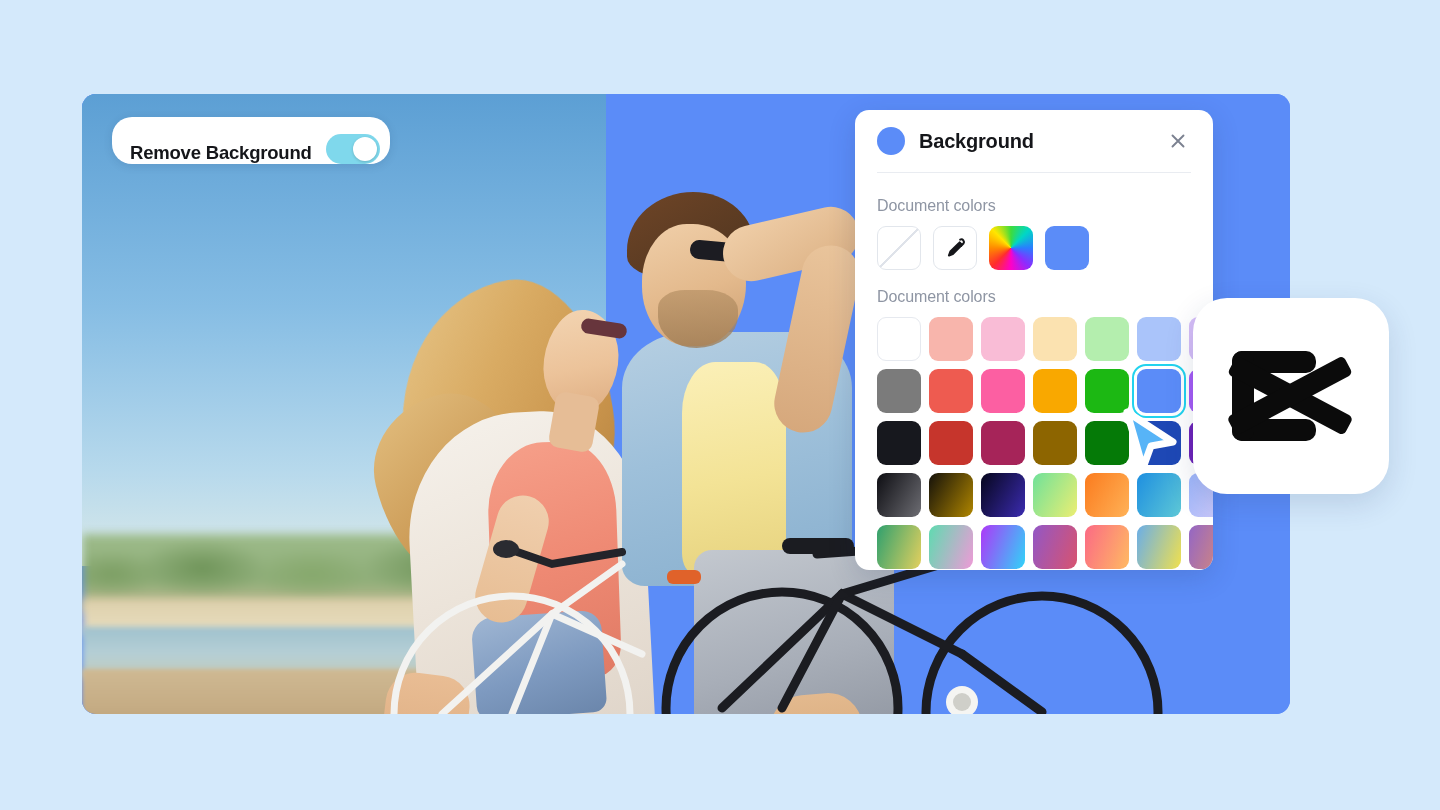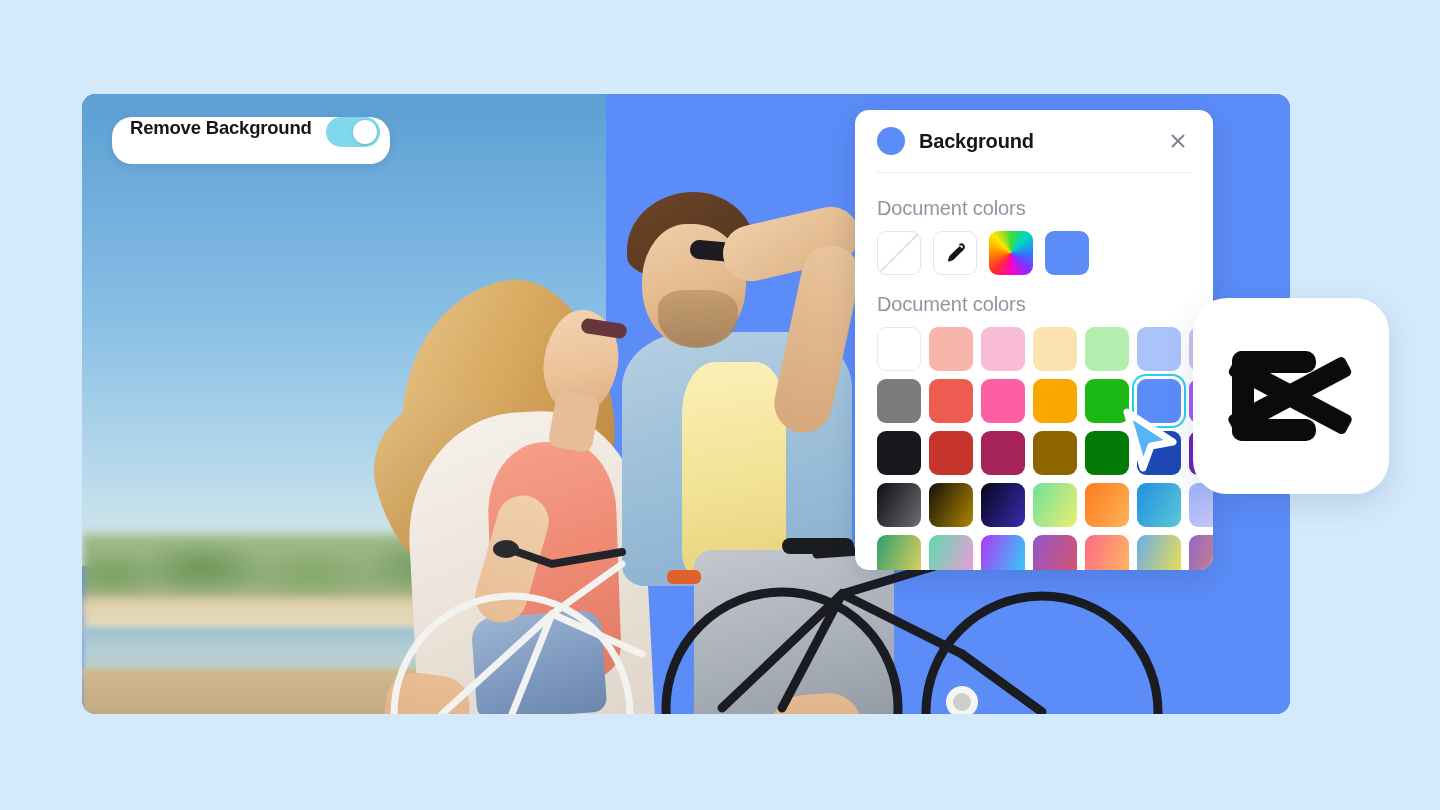--- a/index.html
+++ b/index.html
@@ -220,21 +220,21 @@
   .bikes svg { position: absolute; left: 0; top: 0; }
 
   
   .rb-pill {
     position: absolute;
     left: 112px; top: 117px;
     height: 47px;
     padding: 0 10px 0 18px;
     background: #ffffff;
     border-radius: 20px;
-    display: flex; align-items: flex-start; gap: 14px;
+    display: flex; align-items: flex-end; gap: 14px;
     box-shadow: 0 2px 10px rgba(20,40,80,.12);
     z-index: 8;
   }
   .rb-label {
     font-size: 18.5px; font-weight: 700; color: #15161a;
     letter-spacing: -.2px; white-space: nowrap;
   }
   .rb-toggle {
     width: 54px; height: 30px; border-radius: 15px;
     background: #7fd8ec;
@@ -277,21 +277,21 @@
     width: 26px; height: 26px;
     display: flex; align-items: center; justify-content: center;
     color: #7b8190;
     cursor: pointer;
   }
   .panel-divider {
     height: 1px; background: #e9ecf1; margin: 0 22px;
   }
   .panel-body { padding: 16px 22px 0 22px; }
   .section-label {
-    font-size: 20px; color: #8e95a3; margin: 8px 0 11px 0;
+    font-size: 16px; color: #8e95a3; margin: 8px 0 11px 0;
     letter-spacing: -.1px;
   }
 
   .doc-row { display: flex; gap: 12px; margin-bottom: 18px; }
   .sw {
     width: 44px; height: 44px; border-radius: 9px; flex: none;
     cursor: pointer; position: relative;
   }
   .sw-outline { border: 1.5px solid #e2e6ec; background: #fff; }
   .sw-none::after {

